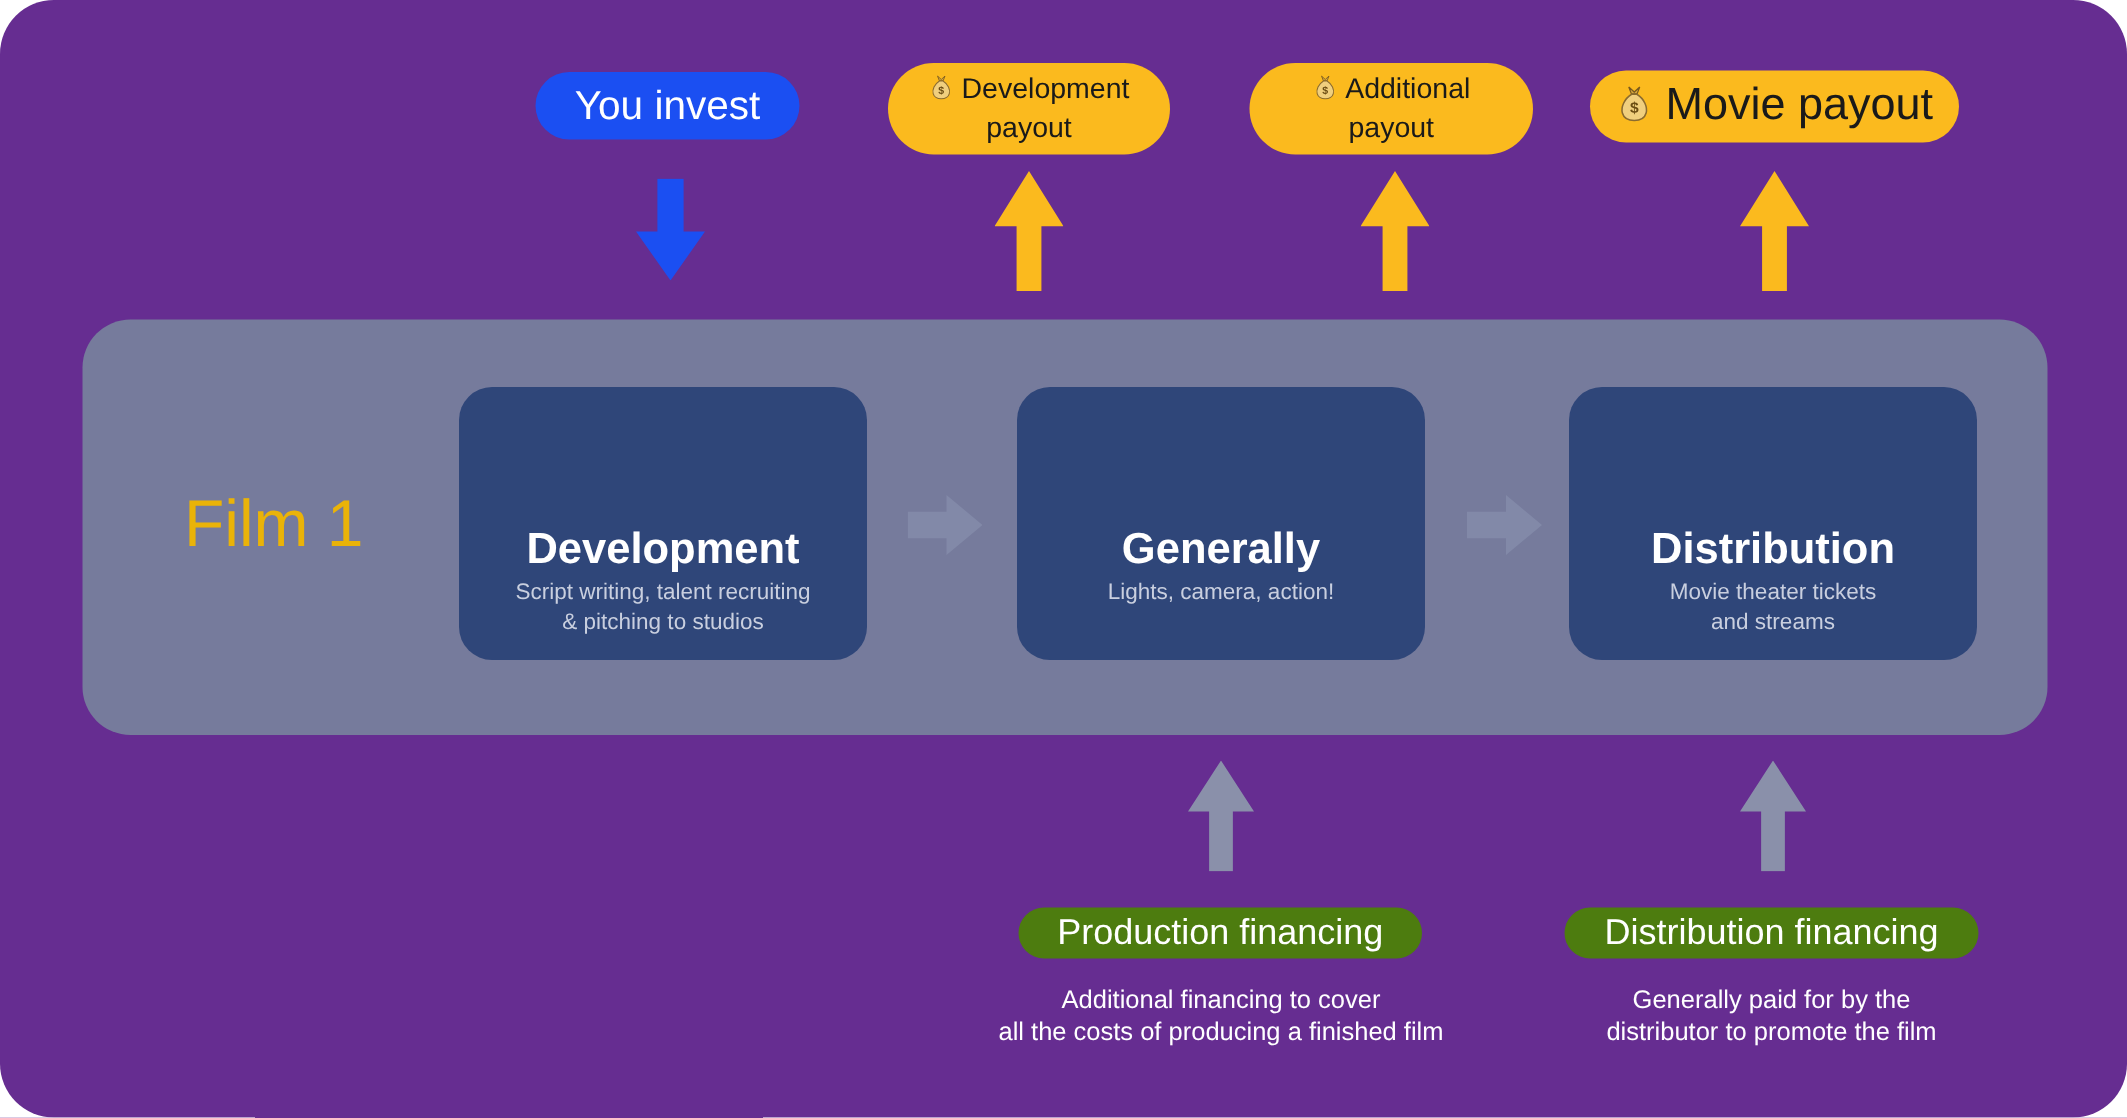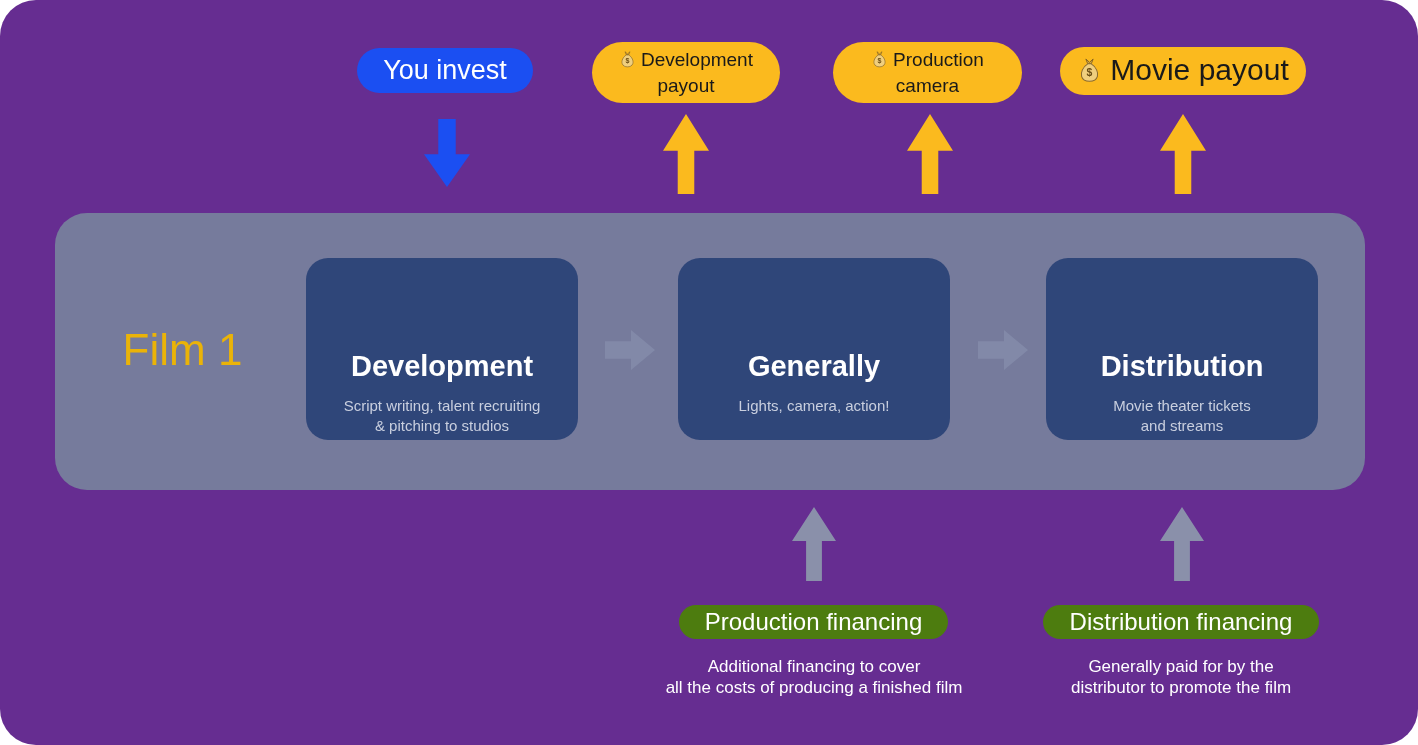--- a/index.html
+++ b/index.html
@@ -85,21 +85,21 @@
     top: 258px; width: 272px; height: 182px;
     background: #2F4679; border-radius: 22px;
     display: flex; flex-direction: column; align-items: center;
     padding-top: 90px;
     text-align: center;
   }
   .stage-1 { left: 306px; }
   .stage-2 { left: 678px; }
   .stage-3 { left: 1046px; }
   .stage-title { color: #ffffff; font-size: 29px; font-weight: 700; line-height: 36px; }
-  .stage-subtitle { color: #C9CFDF; font-size: 15px; line-height: 20px; margin-top: 12px; white-space: pre-line; }
+  .stage-subtitle { color: #C9CFDF; font-size: 15px; line-height: 20px; margin-top: 1px; white-space: pre-line; }
 
   
   .financing-pill {
     background: #4d7c0f; color: #ffffff; font-size: 24px;
     height: 34px; top: 605px; border-radius: 17px;
   }
   .financing-pill-1 { left: 679px; width: 269px; }
   .financing-pill-2 { left: 1043px; width: 276px; }
 
   .financing-caption {
@@ -127,21 +127,21 @@
             <path d="M10.3 5.6 C5.5 8.6 3.4 14 4.4 17.6 C5.4 21.2 9 22.4 12 22.4 C15 22.4 18.6 21.2 19.6 17.6 C20.6 14 18.5 8.6 13.7 5.6 Z" fill="#F0CF7E" stroke="#8A6B2F" stroke-width="1"></path>
             <text x="12" y="17.5" font-size="10" font-weight="bold" fill="#6B4D14" text-anchor="middle">$</text>
           </svg></span><span>Development payout</span></span>
   </div>
 
   <div class="pill payout-pill payout-2">
     <span class="payout-inner"><span class="bag"><svg viewBox="0 0 24 24">
             <path d="M8.5 1 L12 4.2 L15.5 1 L13.8 5.4 L10.2 5.4 Z" fill="#D9A940" stroke="#7A5A1E" stroke-width="0.8"></path>
             <path d="M10.3 5.6 C5.5 8.6 3.4 14 4.4 17.6 C5.4 21.2 9 22.4 12 22.4 C15 22.4 18.6 21.2 19.6 17.6 C20.6 14 18.5 8.6 13.7 5.6 Z" fill="#F0CF7E" stroke="#8A6B2F" stroke-width="1"></path>
             <text x="12" y="17.5" font-size="10" font-weight="bold" fill="#6B4D14" text-anchor="middle">$</text>
-          </svg></span><span>Production camera</span></span>
+          </svg></span><span>Additional payout</span></span>
   </div>
 
   <div class="pill payout-pill payout-3">
     <span class="payout-inner"><span class="bag"><svg viewBox="0 0 24 24">
             <path d="M8.5 1 L12 4.2 L15.5 1 L13.8 5.4 L10.2 5.4 Z" fill="#D9A940" stroke="#7A5A1E" stroke-width="0.8"></path>
             <path d="M10.3 5.6 C5.5 8.6 3.4 14 4.4 17.6 C5.4 21.2 9 22.4 12 22.4 C15 22.4 18.6 21.2 19.6 17.6 C20.6 14 18.5 8.6 13.7 5.6 Z" fill="#F0CF7E" stroke="#8A6B2F" stroke-width="1"></path>
             <text x="12" y="17.5" font-size="10" font-weight="bold" fill="#6B4D14" text-anchor="middle">$</text>
           </svg></span><span>Movie payout</span></span>
   </div>
 

